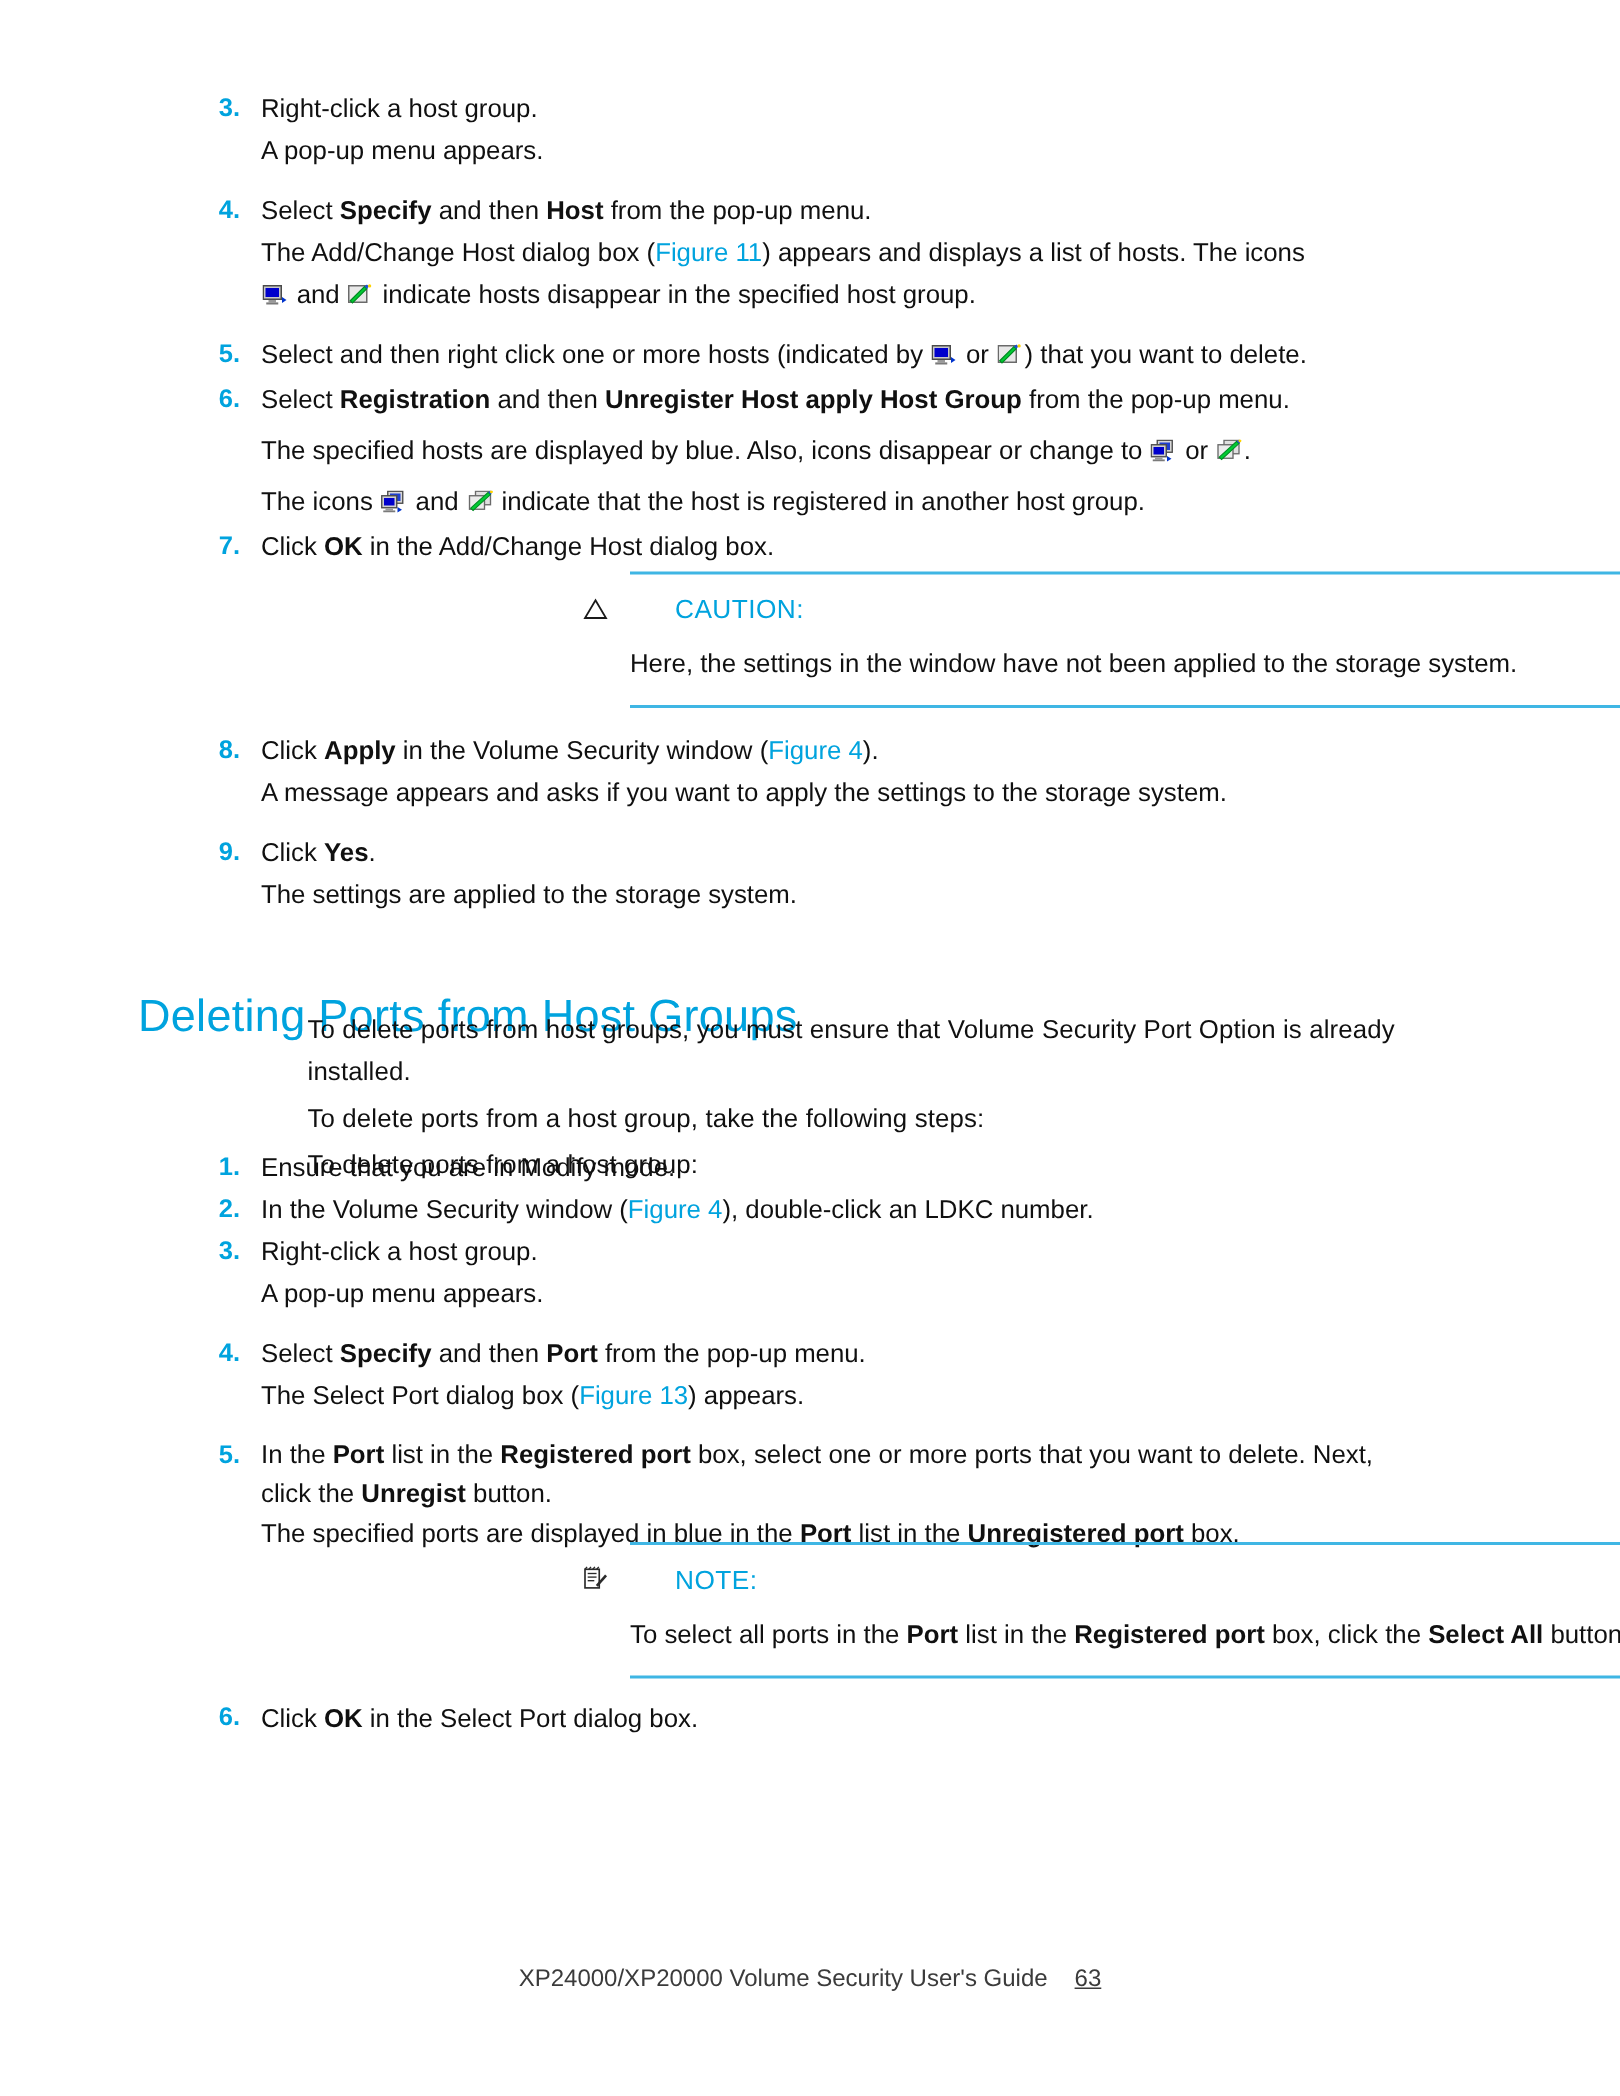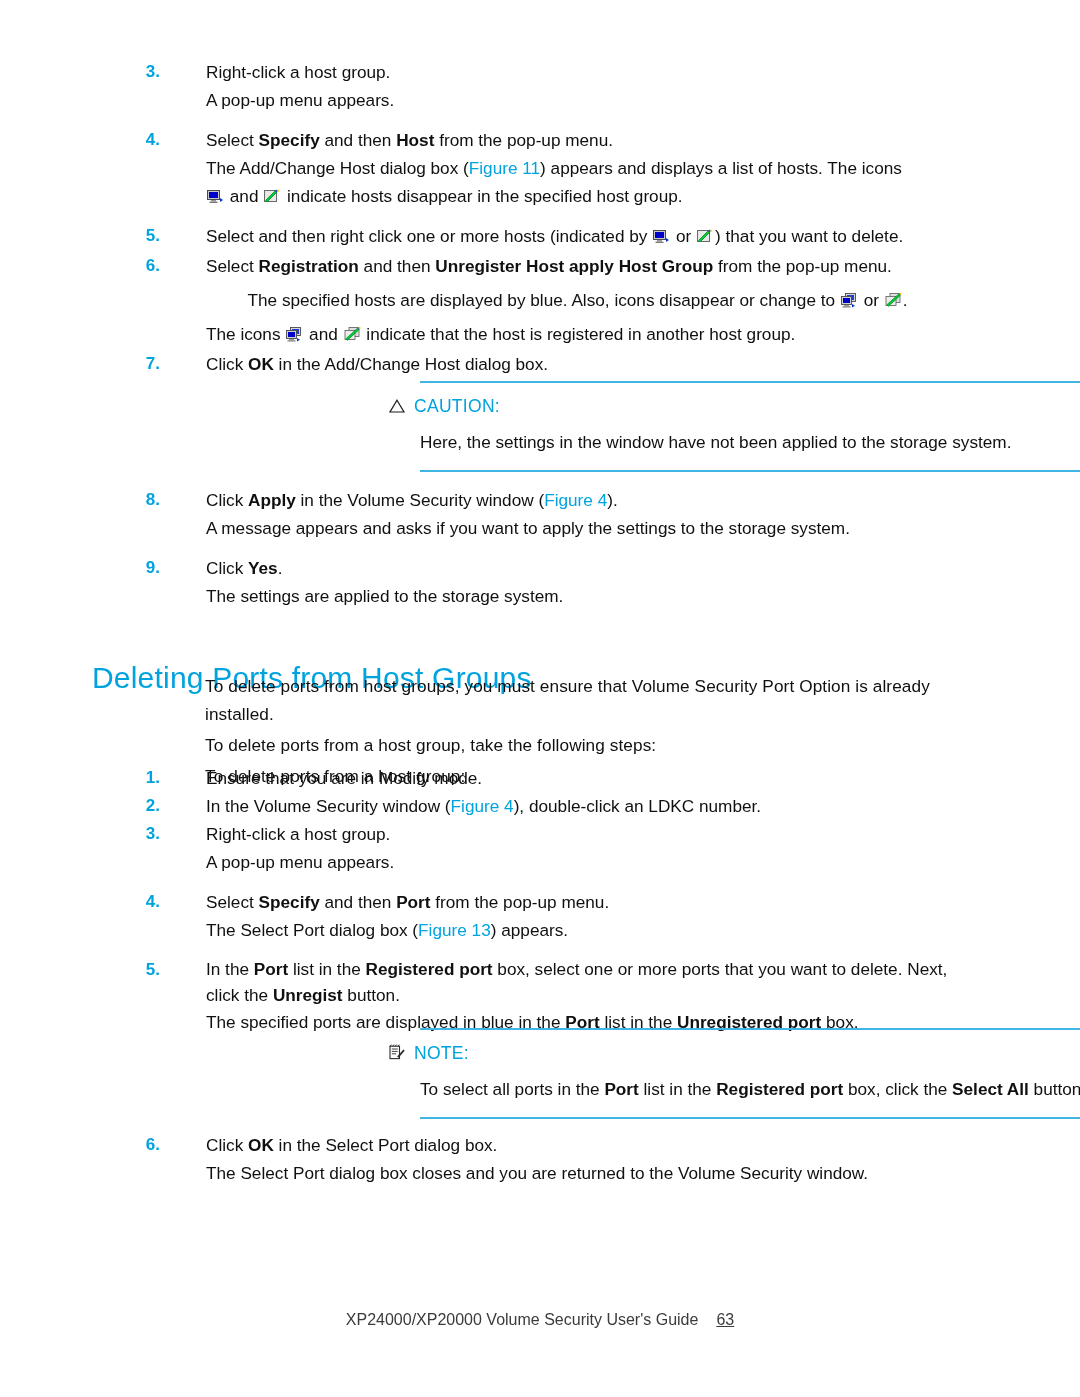--- a/index.html
+++ b/index.html
@@ -48,21 +48,20 @@
     text-align: right;
     color: #00a3de;
     font-weight: bold;
     font-size: 17px;
     line-height: 28px;
     padding-right: 14px;
     box-sizing: border-box;
   }
   .step-body {
     flex: 1;
-    margin-left: 32px;
   }
   .step-line {
     font-size: 17.2px;
     line-height: 28px;
     color: #101010;
   }
   .sub-line {
     font-size: 17.2px;
     line-height: 28px;
     color: #101010;
@@ -106,20 +105,21 @@
     min-width: 26px;
     display: inline-flex;
     align-items: center;
     justify-content: flex-start;
   }
   .admon-label {
     color: #00a3de;
     font-size: 17.5px;
     letter-spacing: 0.3px;
     line-height: 24px;
+    margin-left: 36px;
   }
   .admon-text {
     font-size: 17.2px;
     line-height: 28px;
     padding-top: 10px;
     padding-bottom: 14px;
     color: #101010;
   }
 
   
@@ -213,21 +213,21 @@
       </div>
     </div>
 
     <div class="gap-sm"></div>
 
     <div class="step">
       <div class="step-row">
         <div class="step-num">6.</div>
         <div class="step-body">
           <div class="step-line"><span>Select </span><b>Registration</b><span> and then </span><b>Unregister Host apply Host Group</b><span> from the pop-up menu.</span></div>
-          <div class="sub-line" style="padding-top:6px;text-align:center;"><span>The specified hosts are displayed by blue. Also, icons disappear or change to </span><span class="ico"><svg width="18" height="16" viewBox="0 0 18 16">
+          <div class="sub-line" style="padding-top:6px;"><span>The specified hosts are displayed by blue. Also, icons disappear or change to </span><span class="ico"><svg width="18" height="16" viewBox="0 0 18 16">
                   <rect x="4.5" y="0.5" width="10" height="8" fill="#d8d8d8" stroke="#4a4a4a" stroke-width="0.9"></rect>
                   <rect x="6" y="2" width="7" height="5" fill="#1f3fd0"></rect>
                   <rect x="0.5" y="3.5" width="10" height="8" fill="#d0d0d0" stroke="#4a4a4a" stroke-width="0.9"></rect>
                   <rect x="2" y="5" width="7" height="5" fill="#0000cc"></rect>
                   <rect x="3" y="12" width="5" height="1.3" fill="#9a9a9a"></rect>
                   <rect x="1.5" y="13.3" width="8" height="1.2" fill="#7a7a7a"></rect>
                   <path d="M11 11 l3 1.8 -3 1.8 z" fill="#0033cc"></path>
                 </svg></span><span> or </span><span class="ico"><svg width="18" height="16" viewBox="0 0 18 16">
                   <rect x="5" y="0.5" width="10" height="9" fill="#e0e0e0" stroke="#6a6a6a" stroke-width="0.9"></rect>
                   <rect x="1" y="3.5" width="10" height="9" fill="#ececec" stroke="#6a6a6a" stroke-width="0.9"></rect>
@@ -388,21 +388,20 @@
     <div class="admon-text"><span>To select all ports in the </span><b>Port</b><span> list in the </span><b>Registered port</b><span> box, click the </span><b>Select All</b><span> button.</span></div>
     <div class="admon-rule bottom"></div>
   </div>
 
   <div style="position:absolute; left:129px; top:1131px; width:820px;">
     <div class="step">
       <div class="step-row">
         <div class="step-num">6.</div>
         <div class="step-body">
           <div class="step-line"><span>Click </span><b>OK</b><span> in the Select Port dialog box.</span></div>
-          <div class="sub-line">The Select Port dialog box closes and you are returned to the Volume Security window.</div>
         </div>
       </div>
     </div>
   </div>
 
   <div class="footer">
     <span>XP24000/XP20000 Volume Security User's Guide</span><span class="fpage">63</span>
   </div>
 
 </div>

